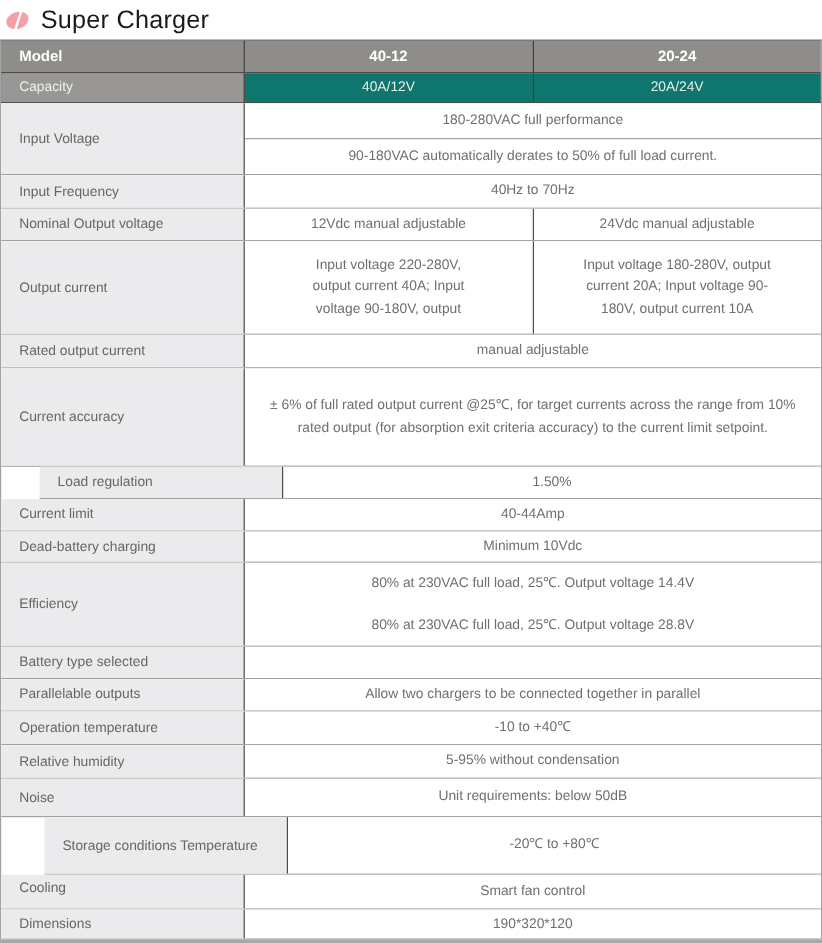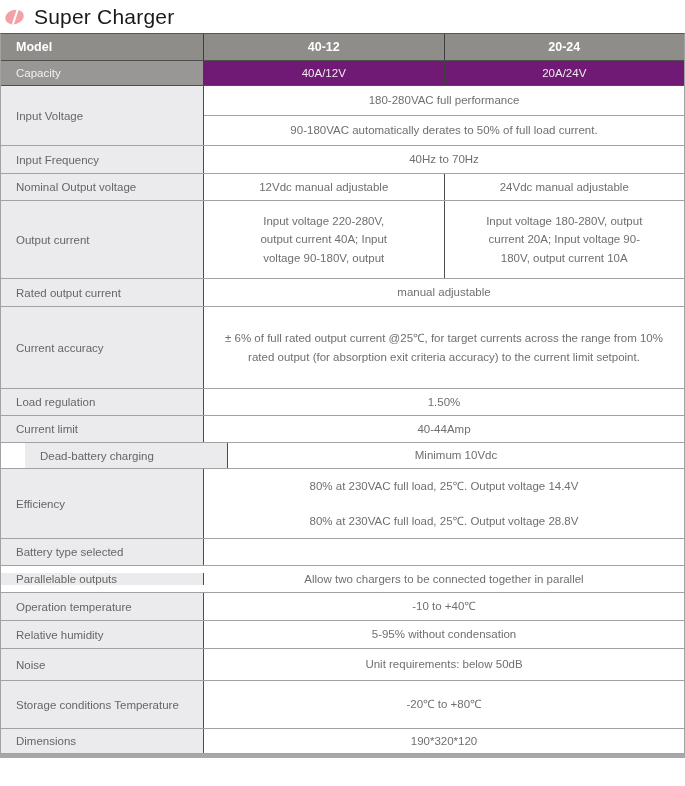--- a/index.html
+++ b/index.html
@@ -48,21 +48,21 @@
   .stacked.lined .vcell + .vcell { border-top: 1px solid #a2a2a2; }
   .pre { white-space: pre-line; }
   .narrow { padding: 0 30px; }
   .vtop { align-items: flex-start; padding-top: 3px; }
   .vbottom { align-items: flex-end; padding-bottom: 6px; }
 
   .header-row { background: #8f8d8a; border-bottom: 1px solid #4f4d4b; }
   .header-row .label { background: #8f8d8a; color: #ffffff; font-weight: 700; font-size: 12.5px; border-right-color: #413f3d; }
   .header-row .vcell { color: #ffffff; font-weight: 700; font-size: 12.5px; }
   .header-row .split .vcell + .vcell, .header-row.row .vals .vcell + .vcell { border-left-color: #413f3d; }
-  .subheader-row { background: #701a75; border-bottom: 1px solid #4f4d4b; }
+  .subheader-row { background: #0f766e; border-bottom: 1px solid #4f4d4b; }
   .subheader-row .label { background: #999795; color: #f0f0ee; font-weight: 400; border-right-color: #413f3d; }
   .subheader-row .vcell { color: #ececea; }
   .subheader-row .split .vcell + .vcell { border-left-color: #413f3d; }
 
   .bottom-bar { height: 4px; background: #a5a7a9; width: 685px; }
 </style>
 </head>
 <body>
 
 <div class="titlebar">
@@ -121,49 +121,49 @@
       <div class="vals">
         <div class="vcell">manual adjustable</div>
       </div>
     </div>
     <div class="row" style="height: 82px;">
       <div class="label">Current accuracy</div>
       <div class="vals">
         <div class="vcell narrow">± 6% of full rated output current @25℃, for target currents across the range from 10% rated output (for absorption exit criteria accuracy) to the current limit setpoint.</div>
       </div>
     </div>
-    <div class="row" style="height: 27px;">
+    <div class="row" style="height: 27px; margin-left: 32px;">
       <div class="label">Load regulation</div>
       <div class="vals">
         <div class="vcell">1.50%</div>
       </div>
     </div>
     <div class="row" style="height: 27px;">
       <div class="label">Current limit</div>
       <div class="vals">
         <div class="vcell">40-44Amp</div>
       </div>
     </div>
-    <div class="row" style="height: 26px; padding-left: 24px;">
+    <div class="row" style="height: 26px;">
       <div class="label">Dead-battery charging</div>
       <div class="vals">
         <div class="vcell">Minimum 10Vdc</div>
       </div>
     </div>
     <div class="row" style="height: 70px;">
       <div class="label">Efficiency</div>
       <div class="vals stacked">
         <div class="vcell">80% at 230VAC full load, 25℃. Output voltage 14.4V</div>
         <div class="vcell">80% at 230VAC full load, 25℃. Output voltage 28.8V</div>
       </div>
     </div>
     <div class="row" style="height: 27px;">
       <div class="label">Battery type selected</div>
     </div>
-    <div class="row" style="height: 27px; align-items: center;">
+    <div class="row" style="height: 27px;">
       <div class="label">Parallelable outputs</div>
       <div class="vals">
         <div class="vcell">Allow two chargers to be connected together in parallel</div>
       </div>
     </div>
     <div class="row" style="height: 28px;">
       <div class="label">Operation temperature</div>
       <div class="vals">
         <div class="vcell">-10 to +40℃</div>
       </div>
@@ -173,24 +173,30 @@
       <div class="vals">
         <div class="vcell">5-95% without condensation</div>
       </div>
     </div>
     <div class="row" style="height: 32px;">
       <div class="label">Noise</div>
       <div class="vals">
         <div class="vcell">Unit requirements: below 50dB</div>
       </div>
     </div>
-    <div class="row" style="height: 48px;">
+    <div class="row" style="height: 48px; margin-left: 36px;">
       <div class="label">Storage conditions Temperature</div>
       <div class="vals">
         <div class="vcell">-20℃ to +80℃</div>
+      </div>
+    </div>
+    <div class="row" style="height: 29px;">
+      <div class="label vbottom">Cooling</div>
+      <div class="vals">
+        <div class="vcell vtop">Smart fan control</div>
       </div>
     </div>
     <div class="row" style="height: 25px;">
       <div class="label">Dimensions</div>
       <div class="vals">
         <div class="vcell">190*320*120</div>
       </div>
     </div>
   </div>
 

